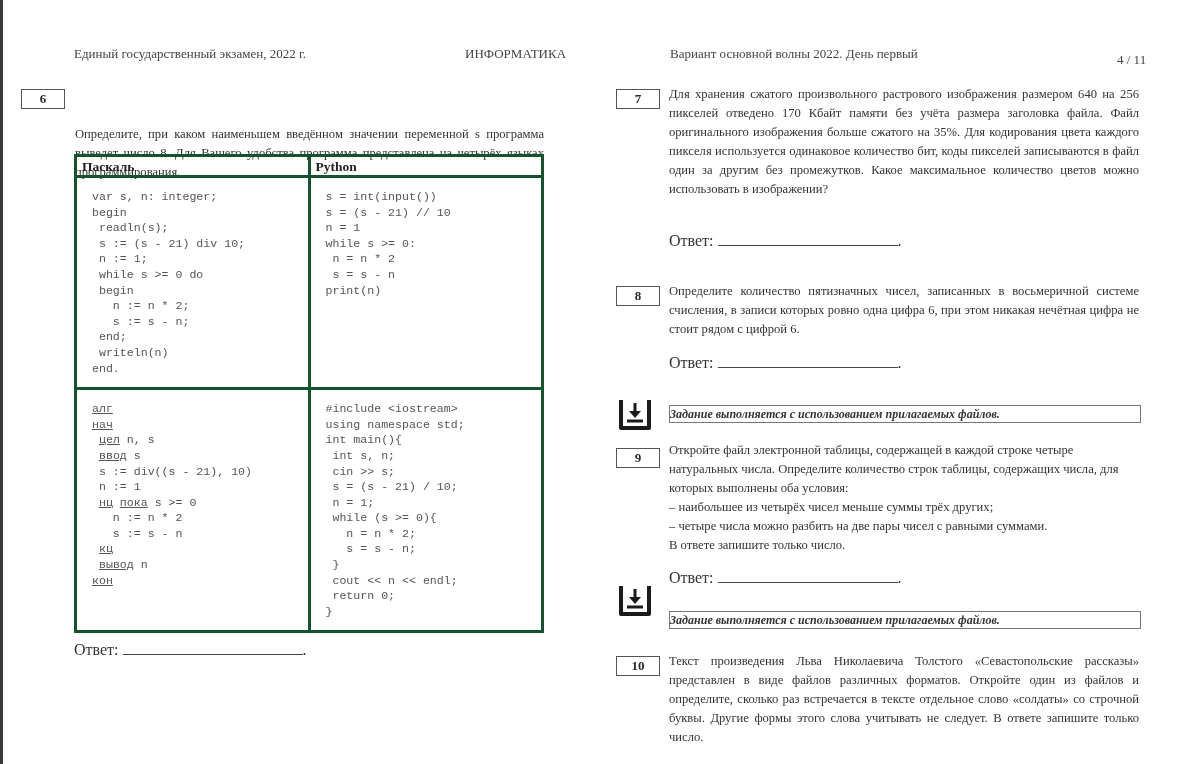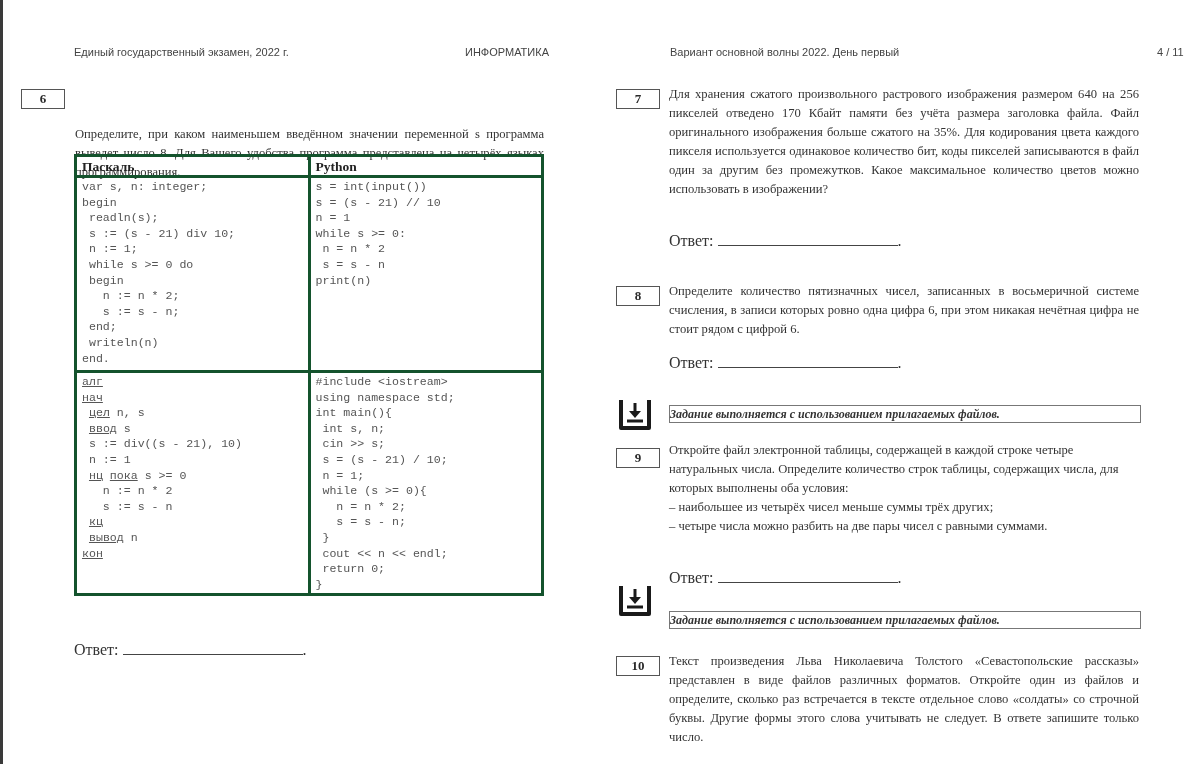--- a/index.html
+++ b/index.html
@@ -1,28 +1,28 @@
 <!DOCTYPE html>
 <html><head>
 <meta charset="utf-8">
 <style>
   html, body { margin:0; padding:0; }
   body { width:1200px; height:764px; background:#ffffff; position:relative; overflow:hidden;
          font-family:"Liberation Serif", serif; color:#2a2a2a; }
   .left-edge { position:absolute; left:0; top:0; width:3px; height:764px; background:#3a3a3a; }
-  .hdr { position:absolute; font-family:Liberation Sans, sans-serif; font-size:11px; color:#444; }
+  .hdr { position:absolute; font-family:Liberation Serif, serif; font-size:13px; color:#444; }
   .qnum { position:absolute; width:44px; height:20px; border:1.5px solid #555; box-sizing:border-box;
           text-align:center; font-weight:bold; font-size:13px; line-height:18px; background:#fff; }
   .qtext { position:absolute; font-size:12.6px; line-height:19px; text-align:justify; color:#333; }
   .answer { position:absolute; font-size:16px; color:#333; white-space:nowrap; }
   .answer .line { display:inline-block; width:180px; border-bottom:1px solid #444; height:12px; vertical-align:baseline; }
   table.code { position:absolute; left:74px; top:154px; width:470px; border-collapse:collapse; }
   table.code td { border:3px solid #14532d; vertical-align:top; padding:1px 5px; width:50%; }
   table.code td.h { font-weight:bold; font-size:13.5px; color:#222; padding:2px 5px 0; height:16px; }
-  pre.src { margin:0; font-family:"Liberation Mono", monospace; font-size:11.6px; line-height:15.6px; color:#555; }
+  pre.src { margin:10px; font-family:"Liberation Mono", monospace; font-size:11.6px; line-height:15.6px; color:#555; }
   .u { text-decoration:underline; }
   .fileicon { position:absolute; width:36px; height:36px; }
   .filebanner { position:absolute; left:669px; width:472px; height:18px; border:1.5px solid #777; box-sizing:border-box;
                 text-align:left; font-style:italic; font-weight:bold; font-size:12px; line-height:16px; color:#333; }
 </style>
 </head>
 <body>
 
 <div class="left-edge"></div>
 
@@ -97,21 +97,21 @@
   </tr>
 </tbody>
   </table>
 
 <div class="answer" style="left:74px; top:641px;">
   <span>Ответ:</span>
   <span class="line"></span>.
 </div>
 
 <div class="hdr" style="left:670px; top:46px;">Вариант основной волны 2022. День первый</div>
-<div class="hdr" style="left:1117px; top:46px;margin-left:40px;">4 / 11</div>
+<div class="hdr" style="left:1117px; top:52px;">4 / 11</div>
 
 <div class="qnum" style="left:616px; top:89px;">7</div>
 <div class="qtext" style="left:669px; top:85px; width:470px;">Для хранения сжатого произвольного растрового изображения размером 640 на 256 пикселей отведено 170 Кбайт памяти без учёта размера заголовка файла. Файл оригинального изображения больше сжатого на 35%. Для кодирования цвета каждого пикселя используется одинаковое количество бит, коды пикселей записываются в файл один за другим без промежутков. Какое максимальное количество цветов можно использовать в изображении?</div>
 <div class="answer" style="left:669px; top:232px;">
   <span>Ответ:</span>
   <span class="line"></span>.
 </div>
 
 <div class="qnum" style="left:616px; top:286px;">8</div>
 <div class="qtext" style="left:669px; top:282px; width:470px;">Определите количество пятизначных чисел, записанных в восьмеричной системе счисления, в записи которых ровно одна цифра 6, при этом никакая нечётная цифра не стоит рядом с цифрой 6.</div>
@@ -126,20 +126,21 @@
   <polygon points="12,15 24,15 18,22" fill="#1a1a1a"></polygon>
   <line x1="10" y1="25" x2="26" y2="25" stroke="#1a1a1a" stroke-width="3"></line>
 </svg>
 <div class="filebanner" style="top:405px;">Задание выполняется с использованием прилагаемых файлов.</div>
 
 <div class="qnum" style="left:616px; top:448px;">9</div>
 <div class="qtext" style="left:669px; top:441px; width:470px; text-align:left;">
   <div>Откройте файл электронной таблицы, содержащей в каждой строке четыре натуральных числа. Определите количество строк таблицы, содержащих числа, для которых выполнены оба условия:</div>
   <div>– наибольшее из четырёх чисел меньше суммы трёх других;</div>
   <div>– четыре числа можно разбить на две пары чисел с равными суммами.</div>
+  <div>В ответе запишите только число.</div>
 </div>
 <div class="answer" style="left:669px; top:569px;">
   <span>Ответ:</span>
   <span class="line"></span>.
 </div>
 
 <svg class="fileicon" style="left:617px; top:582px;" viewBox="0 0 36 36">
   <path d="M4 4 V32 H32 V4" fill="none" stroke="#1a1a1a" stroke-width="4" stroke-linejoin="round"></path>
   <line x1="18" y1="7" x2="18" y2="18" stroke="#1a1a1a" stroke-width="3"></line>
   <polygon points="12,15 24,15 18,22" fill="#1a1a1a"></polygon>

